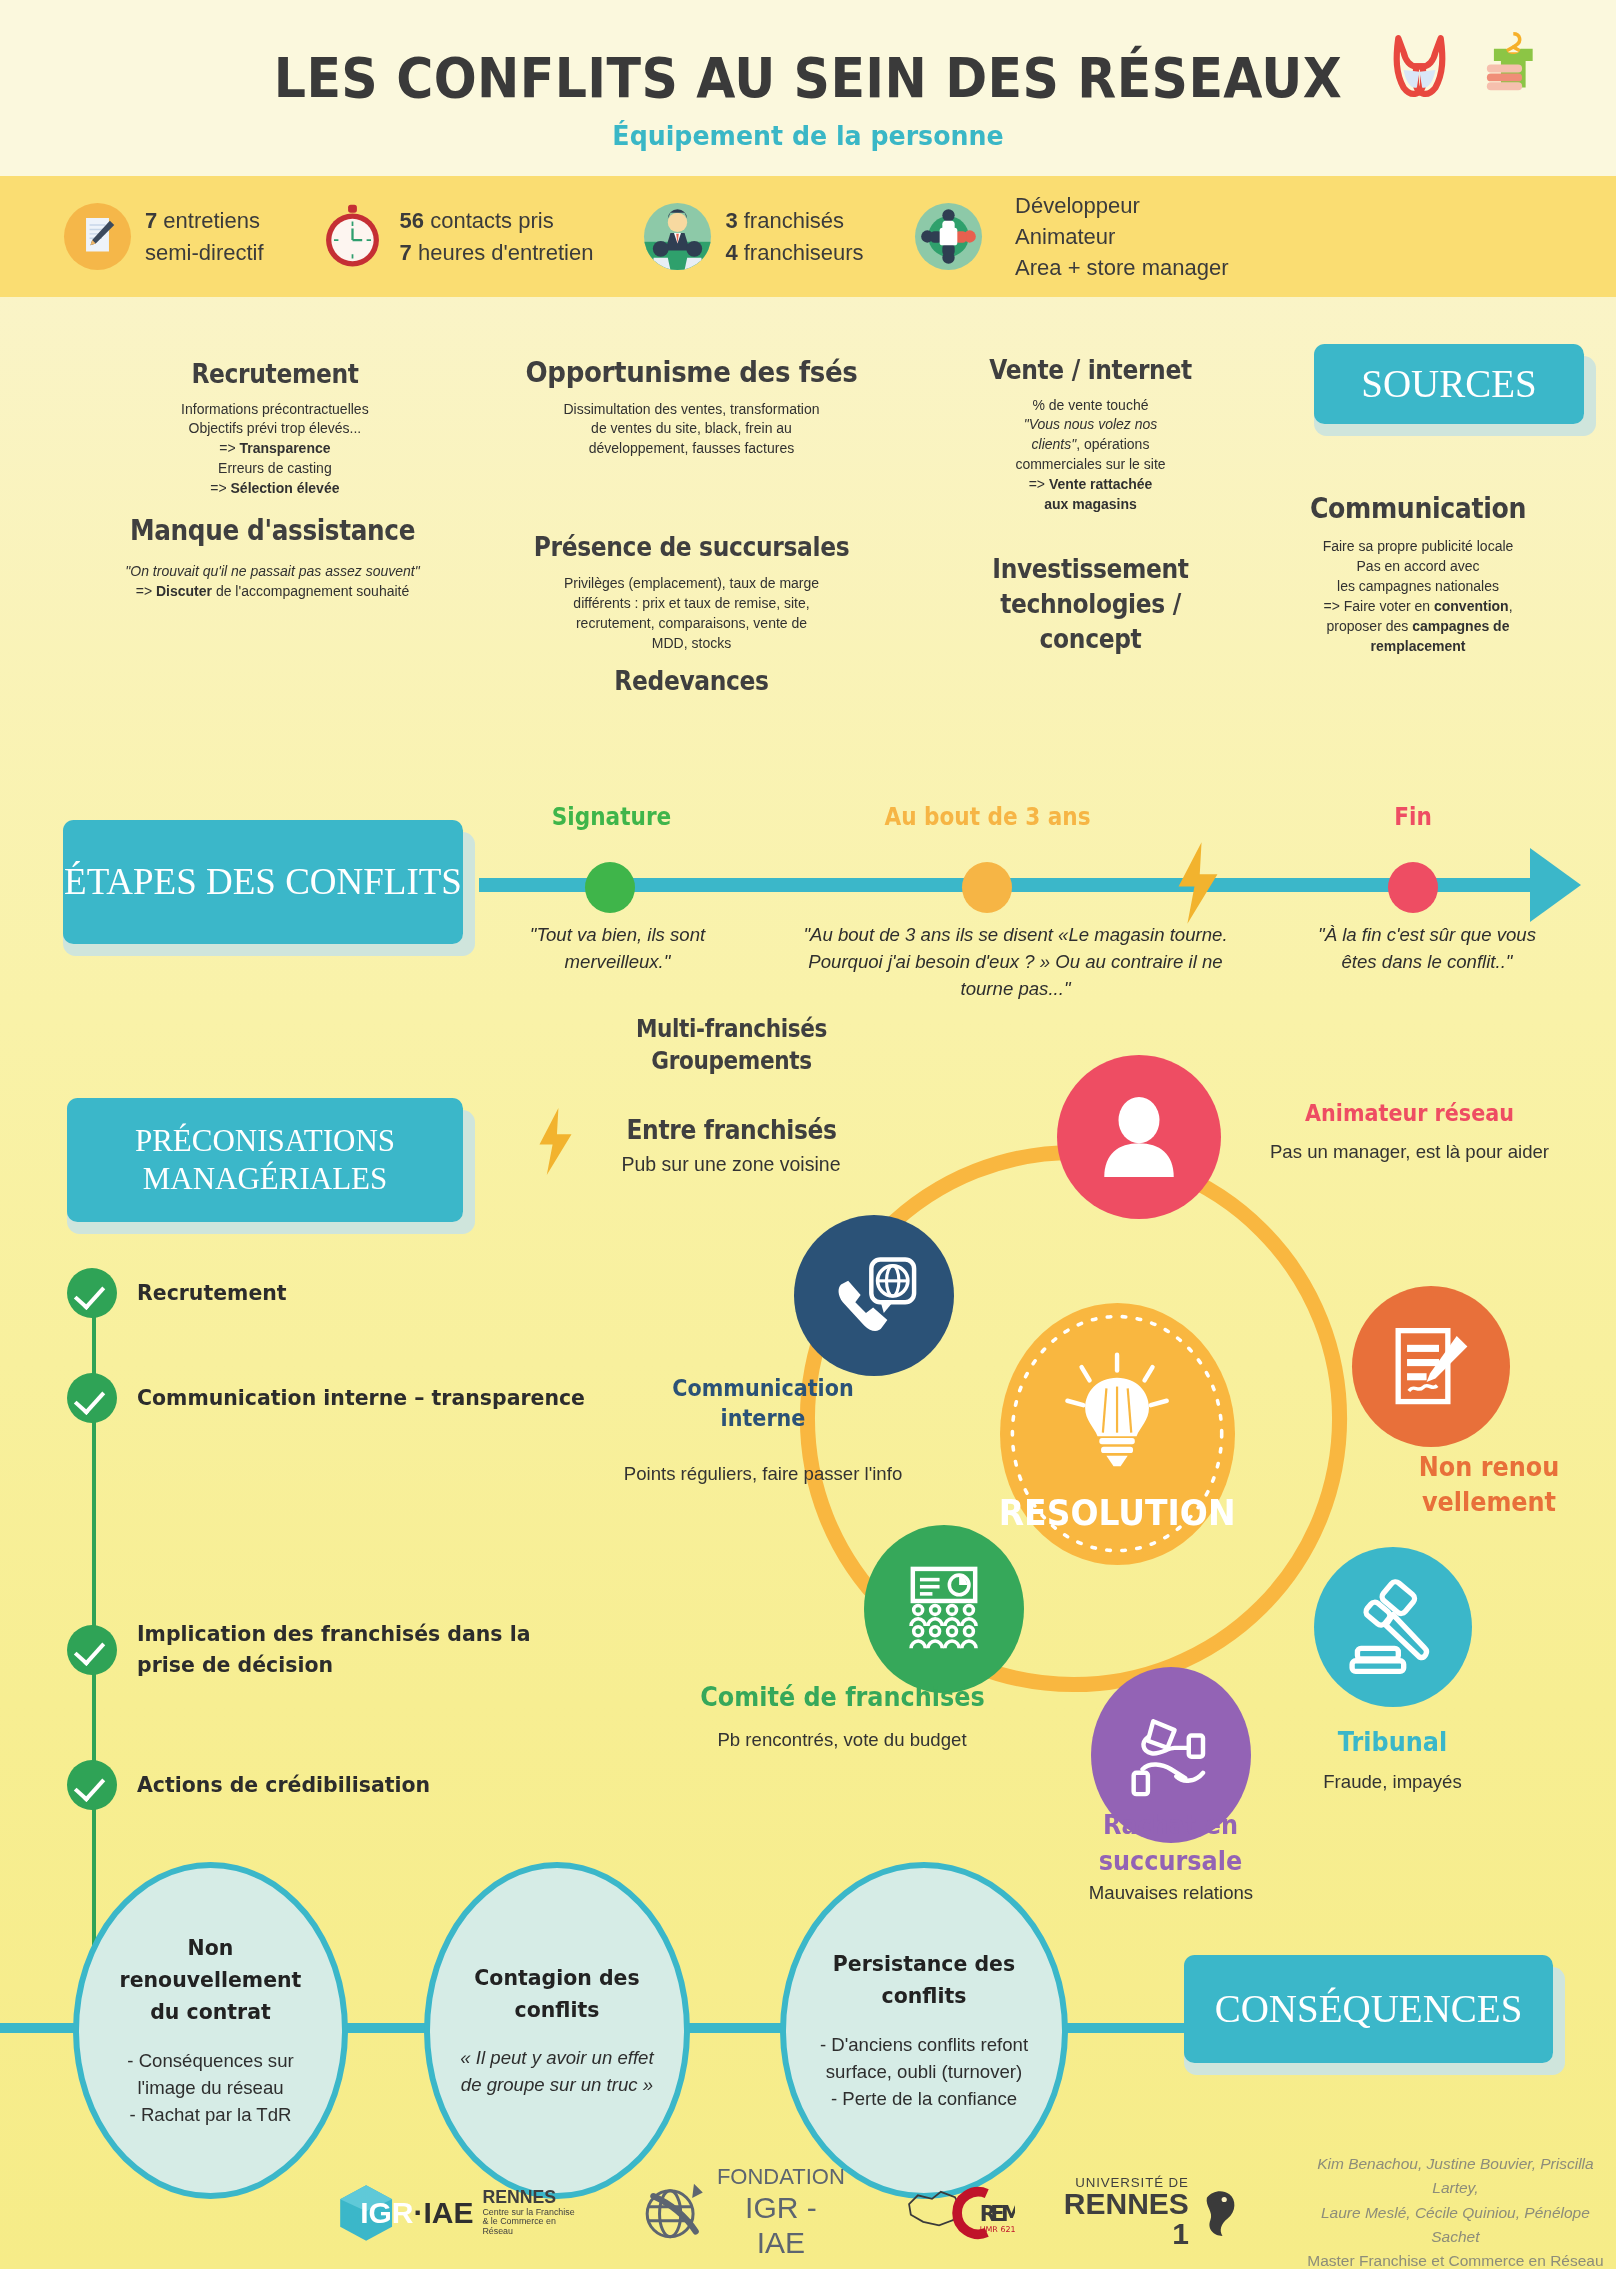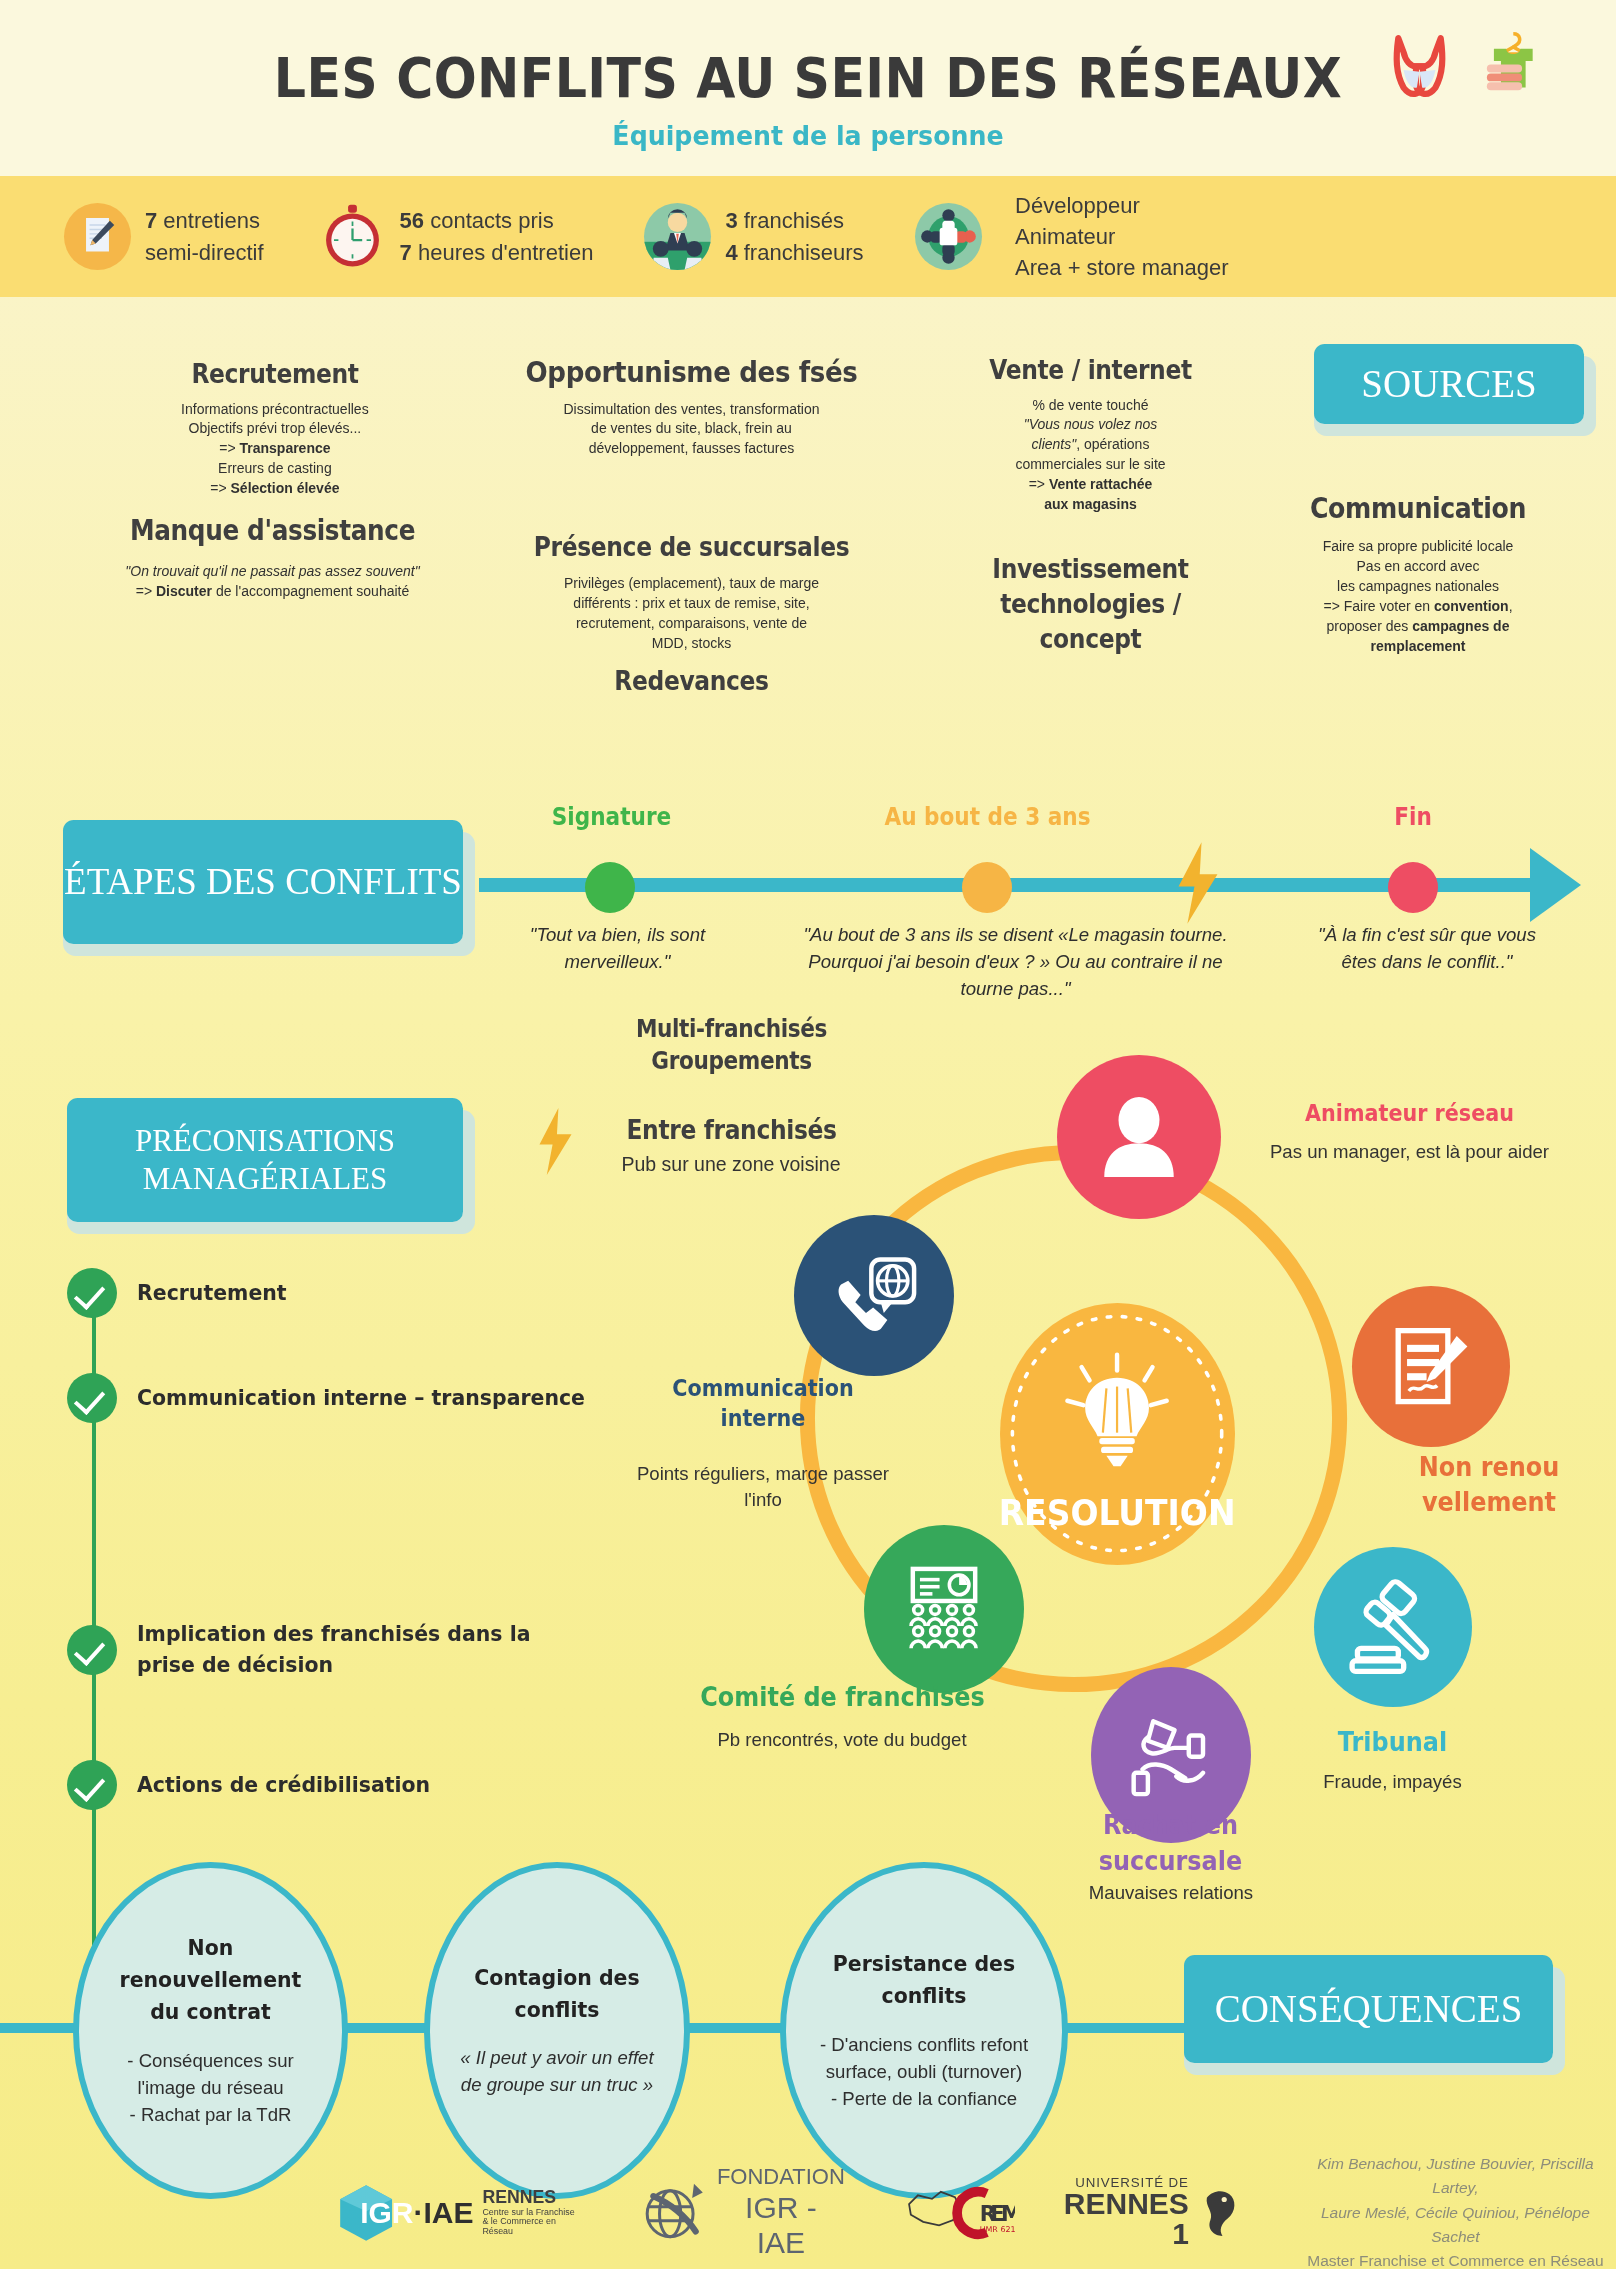--- a/index.html
+++ b/index.html
@@ -408,21 +408,21 @@
     <svg width="98" height="98" viewBox="0 0 110 110">
       <rect x="52" y="14" width="48" height="48" rx="10" fill="none" stroke="#fff" stroke-width="5"></rect>
       <path d="M62 60 L66 74 L76 62 Z" fill="#fff"></path>
       <circle cx="76" cy="38" r="17" fill="none" stroke="#fff" stroke-width="4"></circle>
       <ellipse cx="76" cy="38" rx="7" ry="17" fill="none" stroke="#fff" stroke-width="3.5"></ellipse>
       <line x1="59" y1="38" x2="93" y2="38" stroke="#fff" stroke-width="3.5"></line>
       <path d="M18 42 C14 46 14 54 20 62 L44 88 C52 96 60 96 64 90 L70 82 L54 68 L46 74 L34 62 L40 54 L26 38 Z" fill="#fff"></path>
     </svg>
   </div>
   <div class="node-label" style="left:621px; top:1374px; width:284px; color:#2b5277;">Communication interne</div>
-  <div class="node-desc" style="left:621px; top:1461px; width:284px;">Points réguliers, marge passer l'info</div>
+  <div class="node-desc" style="left:621px; top:1461px; width:284px;">Points réguliers, faire passer l'info</div>
 
   <div class="node" style="left:1057px; top:1055px; width:164px; height:164px; background:#ee4d63;">
     <svg width="98" height="98" viewBox="0 0 110 110">
       <ellipse cx="55" cy="36" rx="23" ry="26" fill="#fff"></ellipse>
       <path d="M16 100 C16 74 32 62 55 62 C78 62 94 74 94 100 Z" fill="#fff"></path>
     </svg>
   </div>
   <div class="node-label" style="left:1241px; top:1099px; width:337px; color:#ee4d63;">Animateur réseau</div>
   <div class="node-desc" style="left:1241px; top:1139px; width:337px;">Pas un manager, est là pour aider</div>
 

